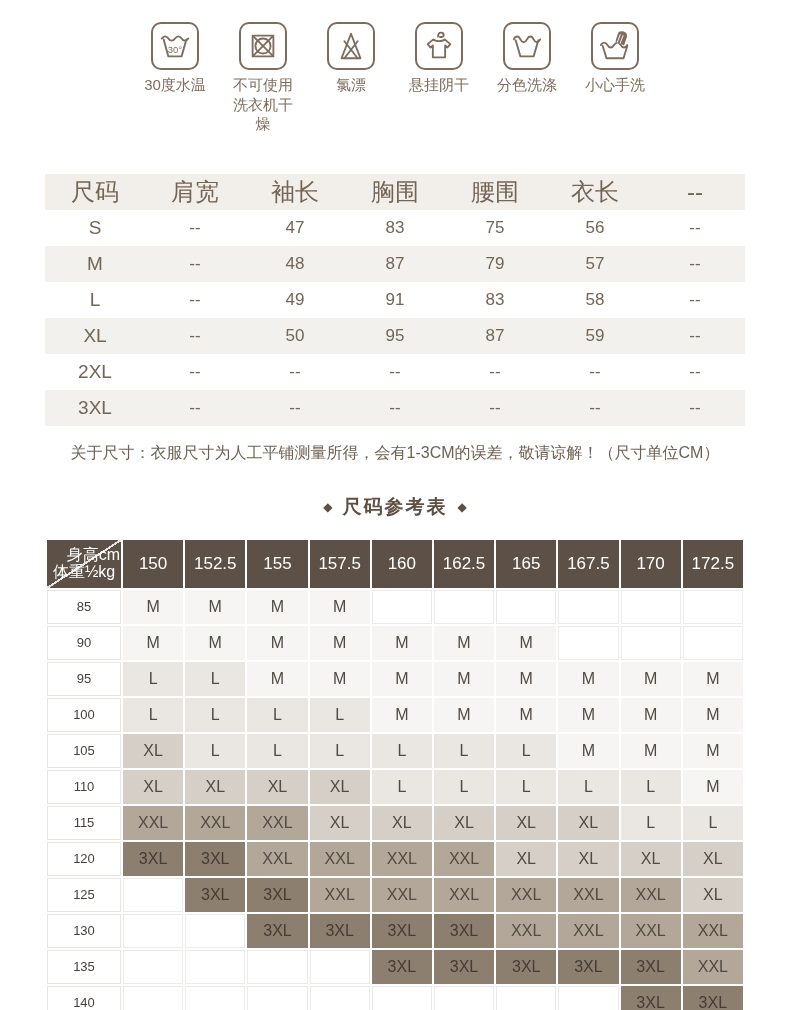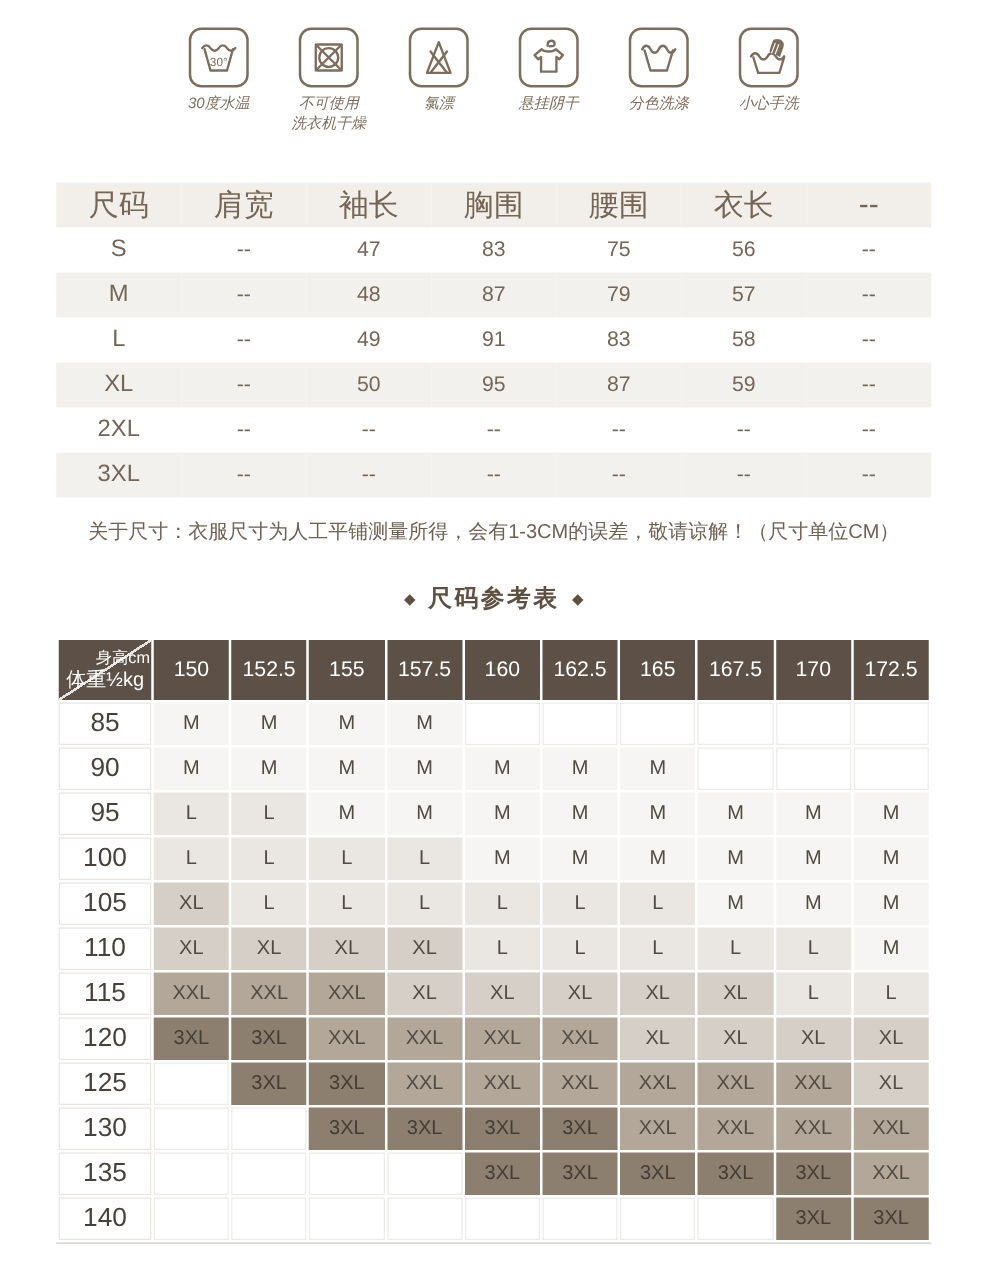--- a/index.html
+++ b/index.html
@@ -13,22 +13,22 @@
   
   .care-row{display:flex;justify-content:center;align-items:flex-start;gap:20px;}
   .care-item{width:68px;display:flex;flex-direction:column;align-items:center;}
   .care-box{
     width:44px;height:44px;border:2px solid var(--icon-brown);
     border-radius:10px;display:flex;align-items:center;justify-content:center;
     background:#fff;
   }
   .care-box svg{display:block;}
   .care-label{
-    margin-top:5px;font-size:12px;line-height:1.3;color:var(--icon-brown);
-    text-align:center;white-space:pre-line;font-style:italic;
+    margin-top:5px;font-size:15px;line-height:1.3;color:var(--icon-brown);
+    text-align:center;white-space:pre-line;
   }
 
   
   table.size-table{
     width:700px;margin:40px auto 0 auto;border-collapse:collapse;table-layout:fixed;
   }
   table.size-table th,table.size-table td{
     height:36px;text-align:center;vertical-align:middle;
     font-weight:normal;color:var(--table-text);font-size:17px;padding:0;
   }
@@ -60,31 +60,31 @@
     font-size:17px;height:48px;text-align:center;vertical-align:middle;padding:0;
   }
   table.ref-table th.corner{
     position:relative;
     background-color:var(--ref-header-bg);
     background-image:linear-gradient(to bottom right,
       transparent calc(50% - 1px), rgba(255,255,255,.85) calc(50% - 1px),
       rgba(255,255,255,.85) calc(50% + 1px), transparent calc(50% + 1px));
   }
   table.ref-table th.corner .corner-top{
-    position:absolute;top:5px;right:1px;font-size:13px;color:#fff;
+    position:absolute;top:5px;right:1px;font-size:16px;color:#fff;
   }
   table.ref-table th.corner .corner-bottom{
     position:absolute;bottom:5px;left:6px;font-size:16px;color:#fff;
   }
   table.ref-table td{
     height:32px;text-align:center;vertical-align:middle;
     font-size:16px;color:#524b43;padding:0;
   }
   table.ref-table td.weight{
-    background:#fff;border:1px solid #e9e6e2;color:#47413b;font-size:21px;
+    background:#fff;border:1px solid #e9e6e2;color:#47413b;font-size:13px;
   }
   table.ref-table td.sz-blank{background:#fff;border:1px solid #ecebe8;}
   table.ref-table td.sz-M{background:var(--c-M);}
   table.ref-table td.sz-L{background:var(--c-L);}
   table.ref-table td.sz-XL{background:var(--c-XL);}
   table.ref-table td.sz-XXL{background:var(--c-XXL);}
   table.ref-table td.sz-3XL{background:var(--c-3XL);color:#443d35;}
 </style>
 </head>
 <body>

